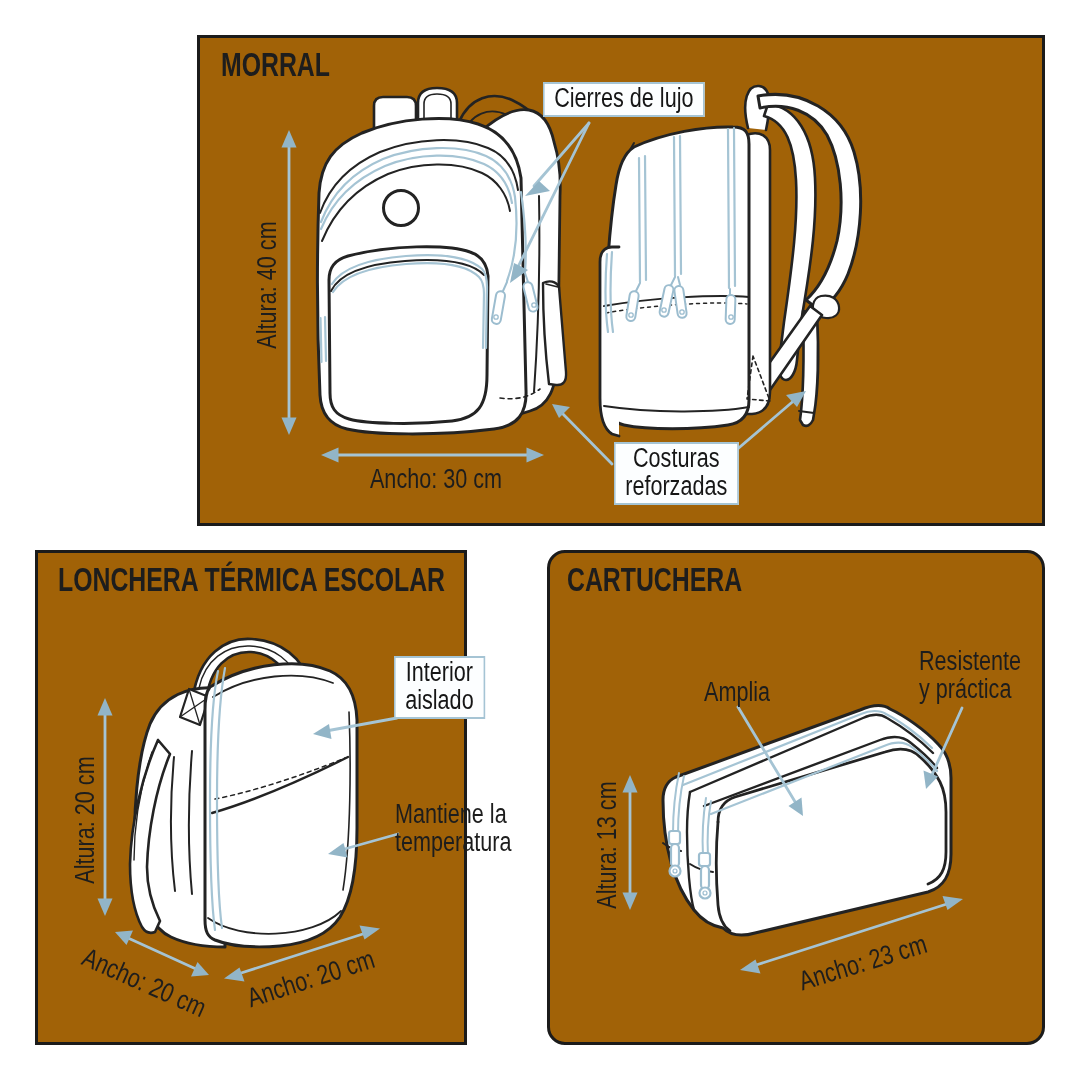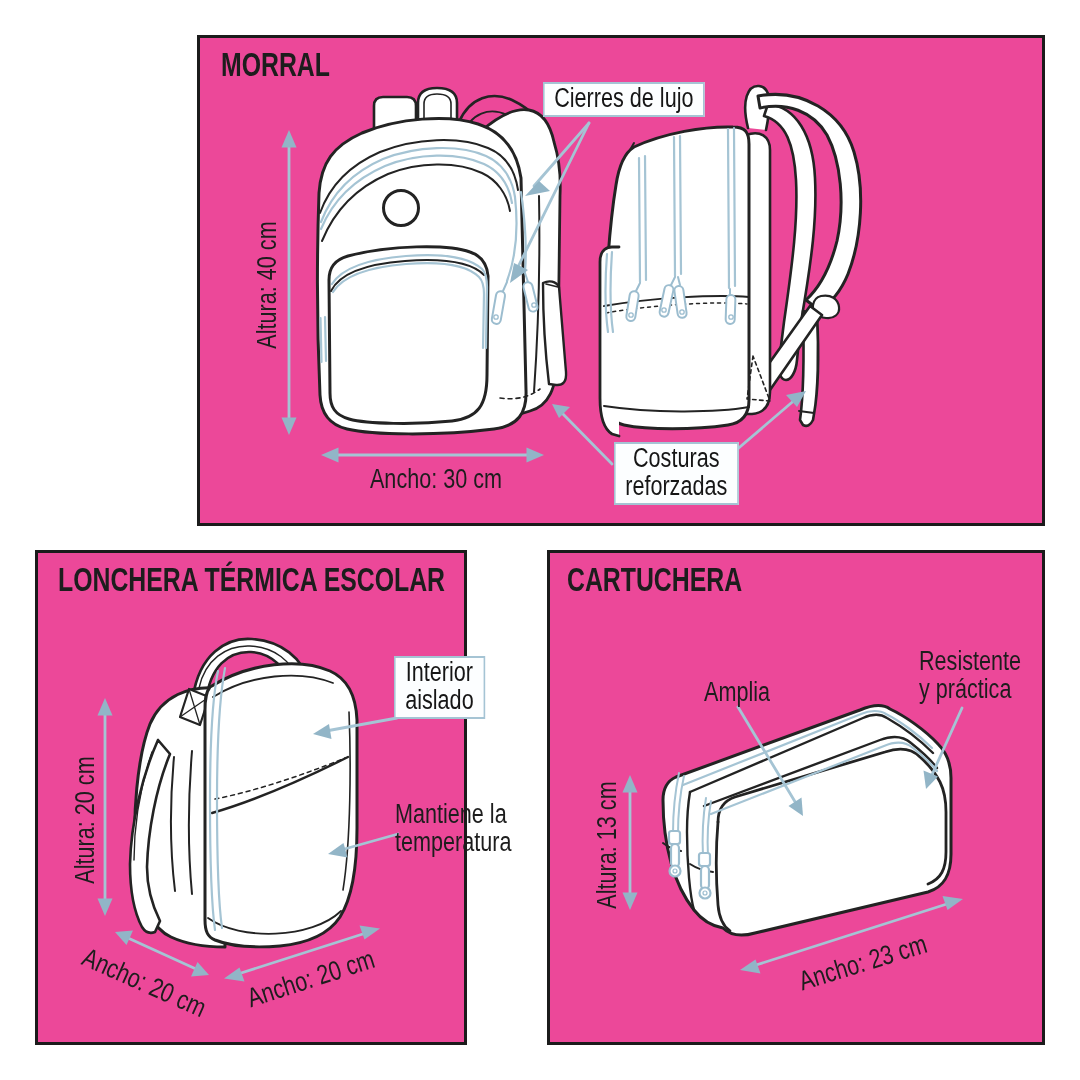--- a/index.html
+++ b/index.html
@@ -1,18 +1,18 @@
 <!DOCTYPE html>
 <html><head>
 <meta charset="utf-8">
 <style>
   html,body{margin:0;padding:0;background:#ffffff;}
   .canvas{position:relative;width:1080px;height:1080px;background:#ffffff;overflow:hidden;
           font-family:"Liberation Sans", sans-serif;color:#1f1f1f;}
-  .panel{position:absolute;border:3px solid #1b1b1b;background:#ec4899;box-sizing:border-box;}
+  .panel{position:absolute;border:3px solid #1b1b1b;background:#a16207;box-sizing:border-box;}
   .panel svg{position:absolute;left:0;top:0;}
   .title{position:absolute;font-weight:bold;font-size:34px;color:#1d1d1d;
          transform:scaleX(0.73);transform-origin:left top;white-space:nowrap;}
   .lbl{position:absolute;font-size:27px;color:#1d1d1d;white-space:nowrap;
        transform:translate(-50%,-50%) scaleX(0.8);}
   .lbl.rot{transform:translate(-50%,-50%) rotate(-90deg) scaleX(0.8);}
   .callout{position:absolute;border:2px solid #a5c4d4;background:#fcfeff;color:#161616;
            font-size:27px;line-height:1.03;padding:1px 12px 2px 12px;white-space:pre;
            text-align:center;transform:scaleX(0.8);transform-origin:left top;}
   .note{position:absolute;font-size:27px;line-height:1.04;color:#1d1d1d;white-space:pre;
@@ -216,21 +216,21 @@
     <div class="title" style="left:20px;top:7px;">LONCHERA TÉRMICA ESCOLAR</div>
     <div class="lbl rot" style="left:47px;top:267px;">Altura: 20 cm</div>
     <div class="lbl" style="left:106px;top:430px;transform:translate(-50%,-50%) rotate(24deg) scaleX(0.8);">Ancho: 20 cm</div>
     <div class="lbl" style="left:273px;top:426px;transform:translate(-50%,-50%) rotate(-18deg) scaleX(0.8);">Ancho: 20 cm</div>
     <div class="callout" style="left:356px;top:103px;">Interior
 aislado</div>
     <div class="note" style="left:357px;top:247px;">Mantiene la
 temperatura</div>
   </section>
 
-  <section class="panel" style="left:547px;top:550px;width:498px;height:495px;">
+  <section class="panel" style="left:547px;top:550px;width:498px;height:495px;border-radius:18px;">
     <svg width="492" height="489" viewBox="550 553 492 489" fill="none" stroke-linecap="round" stroke-linejoin="round">
       <g stroke="#232323" stroke-width="2.8">
 
         <path d="M663 800 C663 789 667 781 676 777 L860 710 C872 705 883 704 890 709 C905 716 925 730 938 744 C947 753 951 764 951 778 L951 854 C951 875 944 887 928 892 L755 933 C741 937 730 935 723 928 C712 926 701 919 694 910 C674 885 663 845 663 800 Z" fill="#fff" stroke-width="3"></path>
 
         <path d="M690 792 L863 718 C872 714 881 714 887 718 C901 726 920 740 933 753" stroke-width="2.4"></path>
 
         <path d="M704 806 L880 740 C893 735 903 736 911 743 C921 751 931 760 937 768" stroke-width="2.4"></path>
 
         <path d="M718 822 C718 810 723 801 735 797 L885 752 C900 747 912 749 920 757 C929 765 936 774 940 782 C944 790 946 800 946 812 L946 852 C946 869 941 879 928 884" stroke-width="2.8"></path>

